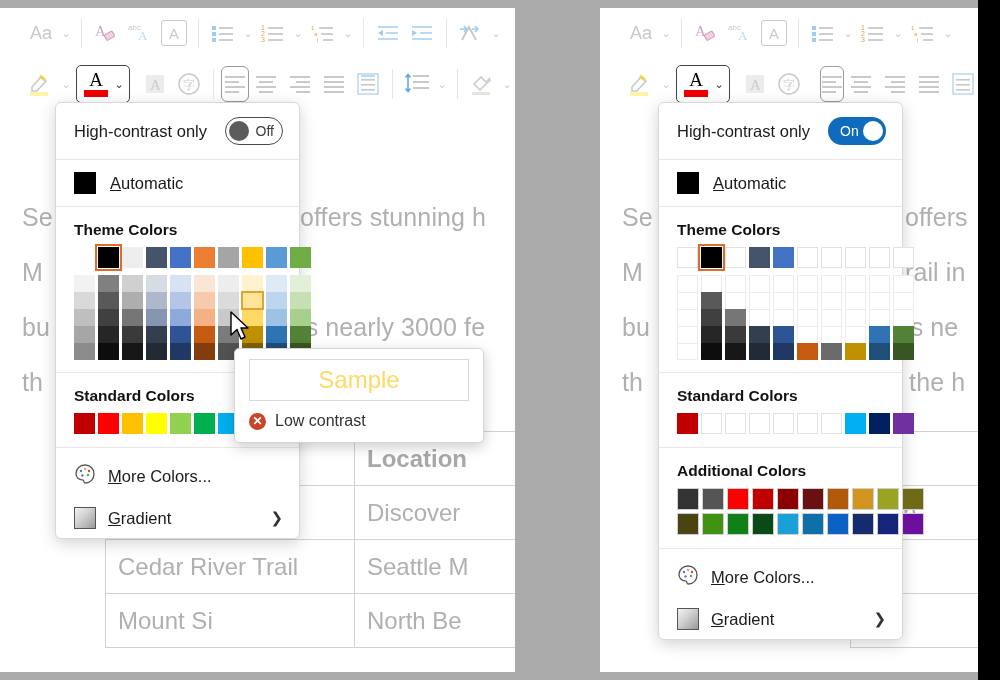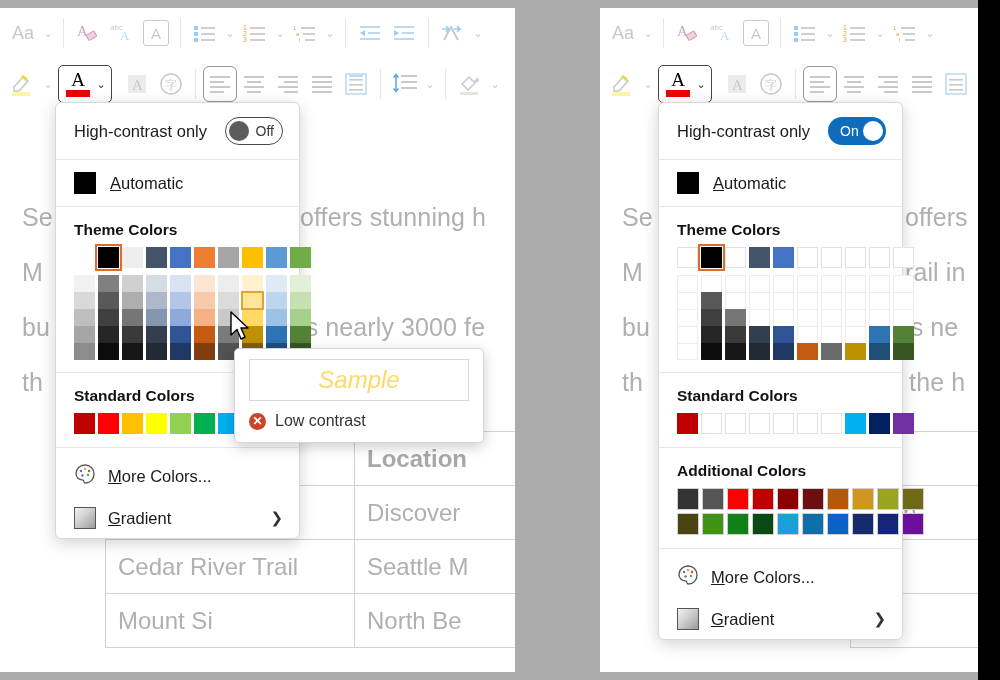--- a/index.html
+++ b/index.html
@@ -14,21 +14,21 @@
   .panel { position:absolute; top:0; height:680px; background:#ffffff; overflow:hidden; }
   #panel-left  { left:0;   width:515px; }
   #panel-right { left:600px; width:378px; }
   .frame-edge-top { position:absolute; left:0; top:0; width:1000px; height:8px; background:#ababab; z-index:60; }
   .frame-edge-bottom { position:absolute; left:0; bottom:0; width:1000px; height:8px; background:#ababab; z-index:60; }
   .frame-edge-right { position:absolute; right:0; top:0; width:22px; height:680px; background:#000; z-index:60; }
   .gutter { position:absolute; left:515px; top:0; width:85px; height:680px; background:#ababab; z-index:55; }
 
   
   .ribbon { position:absolute; top:8px; left:0; right:0; height:110px; background:#fff; }
-  .rrow { display:flex; align-items:center; height:50px; padding-left:6px; }
+  .rrow { display:flex; align-items:center; height:50px; padding-left:24px; }
   .vsep { width:1px; height:30px; background:#e6e6e6; margin:0 7px; }
   .ico {
     width:34px; height:34px; display:flex; align-items:center; justify-content:center;
     color:#c9c9c9; font-size:17px; position:relative; flex:none;
   }
   .ico svg { display:block; }
   .chev { width:16px; height:34px; display:flex; align-items:center; justify-content:center;
           color:#c9c9c9; font-size:11px; flex:none; }
   .chev.dk { color:#333; }
   .ico-box { border:1.5px solid #c9c9c9; border-radius:3px; width:26px; height:26px;
@@ -451,21 +451,21 @@
     </div>
     <div class="dd-item">
       <span class="grad-sw"></span>
       <span class="tx"><u>G</u>radient</span>
       <span class="arrow">❯</span>
     </div>
   </div>
 
   <div class="tip" style="left:234px; top:348px; width:250px;">
     <div class="sample" id="tip-sample">
-      <span style="color: rgb(255, 217, 101); font-style: italic;">Sample</span>
+      <span style="color: rgb(255, 217, 101);">Sample</span>
     </div>
     <div class="t2">
       <span class="warnico">✕</span>
       <span>Low contrast</span>
     </div>
   </div>
 
   <div class="cursor" style="left:229px; top:311px;">
     <svg width="22" height="32" viewBox="0 0 22 32">
         <path d="M2 1 L2 24 L8 18.5 L12 28 L16 26 L12 17 L19 17 Z" fill="#fff" stroke="#000" stroke-width="1.4" stroke-linejoin="round"></path>

